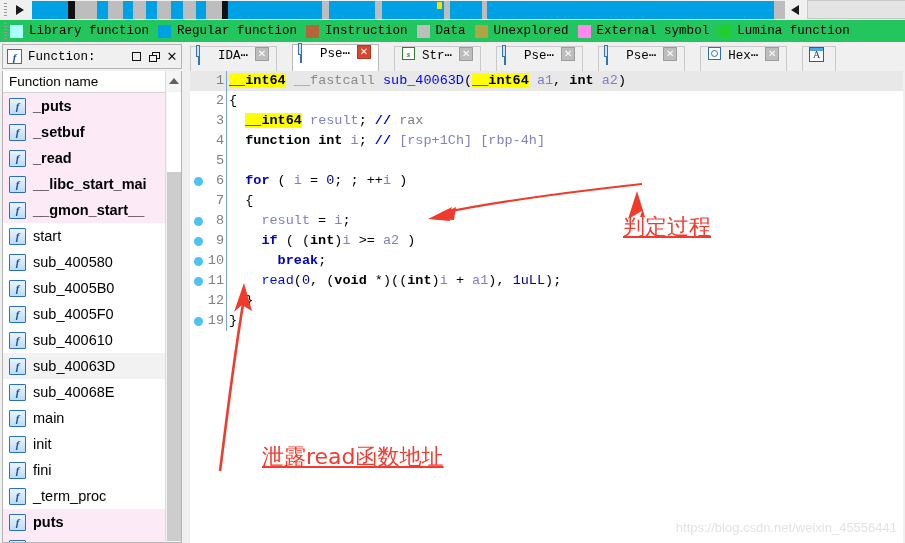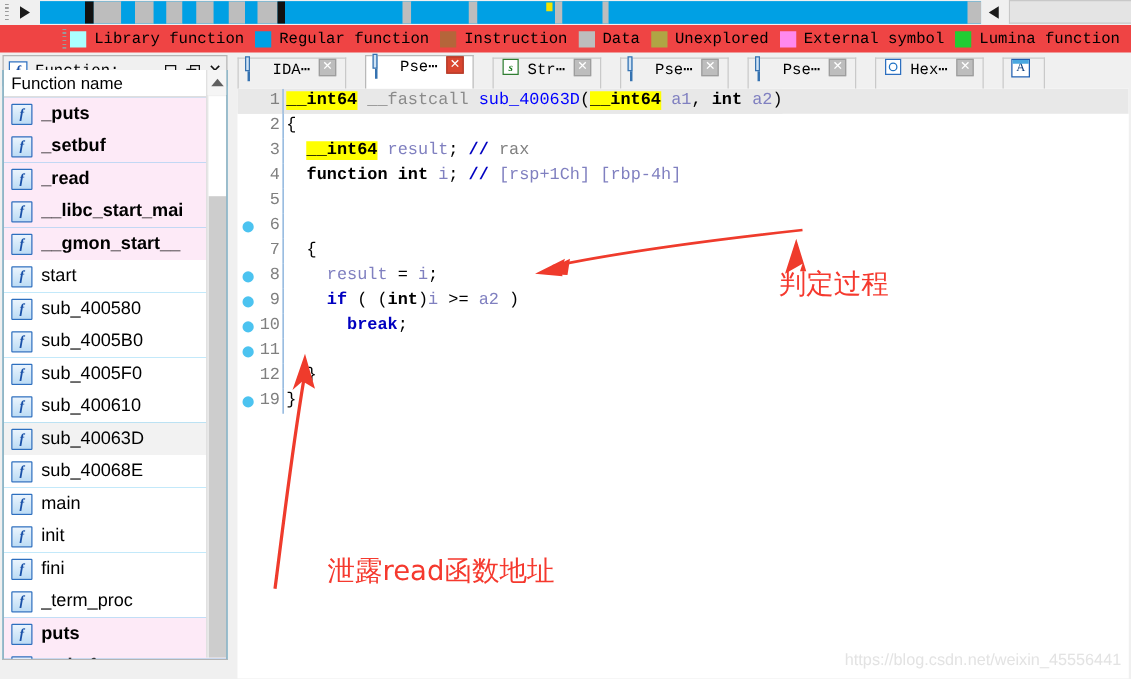--- a/index.html
+++ b/index.html
@@ -62,22 +62,22 @@
     flex: 1 1 auto; height: 19px;
     background: #e4e4e4;
     border: 1px solid #c8c8c8; border-right: none;
     box-sizing: border-box;
   }
 
   
   .legend-row {
     position: absolute; left: 0; top: 20px;
     width: 905px; height: 22px;
-    background: #ef4444;
-    display: flex; align-items: center; justify-content: flex-end;
+    background: #22c55e;
+    display: flex; align-items: center;
   }
   .legend-grip {
     width: 10px; height: 22px;
     display: flex; align-items: center; justify-content: center;
   }
   .legend-grip .dots {
     width: 3px; height: 16px;
     background-image: repeating-linear-gradient(to bottom,#9a9a9a 0 1px, transparent 1px 3px);
   }
   .legend-item { display: flex; align-items: center; margin-right: 9px; white-space: nowrap; }
@@ -223,23 +223,23 @@
     width: 14px; height: 14px; margin-left: 7px; flex: 0 0 auto;
     background: #bdbdbd; border: 1px solid #9d9d9d; box-sizing: border-box;
     display: flex; align-items: center; justify-content: center;
     font-family: "Liberation Sans", sans-serif; font-size: 10px; line-height: 1; color: #ffffff;
   }
   .tab.active .tab-close { background: #d9452f; border-color: #b13a28; }
   .tab.icononly { padding: 0 6px; }
 
   
   .func-panel {
-    position: absolute; left: 2px; top: 56px;
+    position: absolute; left: 2px; top: 71px;
     width: 180px; height: 472px;
-    background: #0ea5e9;
+    background: #a21caf;
     border: 1px solid #b4b4b4;
     border-top: none;
     box-sizing: border-box;
     overflow: hidden;
   }
   .func-header {
     height: 22px;
     background: #ffffff;
     border-bottom: 1px solid #d4d4d4;
     display: flex; align-items: center;
@@ -333,20 +333,21 @@
   .num2 { color: #000080; }
   .grey { color: #8a8a8a; }
 
   
   .anno {
     position: absolute;
     color: #f5392e;
     font-size: 22px;
     white-space: nowrap;
     font-family: "DejaVu Sans", sans-serif;
+    text-decoration: underline;
   }
   .arrow-svg { position: absolute; left: 0; top: 0; pointer-events: none; }
 
   .watermark {
     position: absolute; right: 8px; bottom: 8px;
     color: #e3e3e3; font-size: 13px;
     font-family: "Liberation Sans", sans-serif;
   }
 </style>
 </head>
@@ -579,26 +580,26 @@
     </div>
   </div>
 
   <div class="code-panel">
     <div class="code-lines" id="code-lines">
         <div class="cl cur"><span class="num">1</span><span class="sep"></span><span class="txt"><span class="hl typ">__int64</span> <span class="grey">__fastcall</span> <span class="fn">sub_40063D</span>(<span class="hl typ">__int64</span> <span class="var">a1</span>, <span class="typ">int</span> <span class="var">a2</span>)</span></div>
         <div class="cl"><span class="num">2</span><span class="sep"></span><span class="txt">{</span></div>
         <div class="cl"><span class="num">3</span><span class="sep"></span><span class="txt">  <span class="hl typ">__int64</span> <span class="var">result</span>; <span style="color:#0000c0;font-weight:bold">//</span><span class="cmt"> rax</span></span></div>
         <div class="cl"><span class="num">4</span><span class="sep"></span><span class="txt">  <span class="typ">function</span> <span class="typ">int</span> <span class="var">i</span>; <span style="color:#0000c0;font-weight:bold">//</span><span class="cmt"> <span class="var">[rsp+1Ch]</span> <span class="var">[rbp-4h]</span></span></span></div>
         <div class="cl"><span class="num">5</span><span class="sep"></span><span class="txt"></span></div>
-        <div class="cl"><span class="dot"></span><span class="num">6</span><span class="sep"></span></div>
+        <div class="cl"><span class="dot"></span><span class="num">6</span><span class="sep"></span><span class="txt">  <span class="kw">for</span> ( <span class="var">i</span> = <span class="num2">0</span>; ; ++<span class="var">i</span> )</span></div>
         <div class="cl"><span class="num">7</span><span class="sep"></span><span class="txt">  {</span></div>
         <div class="cl"><span class="dot"></span><span class="num">8</span><span class="sep"></span><span class="txt">    <span class="var">result</span> = <span class="var">i</span>;</span></div>
         <div class="cl"><span class="dot"></span><span class="num">9</span><span class="sep"></span><span class="txt">    <span class="kw">if</span> ( (<span class="typ">int</span>)<span class="var">i</span> &gt;= <span class="var">a2</span> )</span></div>
         <div class="cl"><span class="dot"></span><span class="num">10</span><span class="sep"></span><span class="txt">      <span class="kw">break</span>;</span></div>
-        <div class="cl"><span class="dot"></span><span class="num">11</span><span class="sep"></span></div>
+        <div class="cl"><span class="dot"></span><span class="num">11</span><span class="sep"></span><span class="txt">    <span class="fn">read</span>(<span class="num2">0</span>, (<span class="typ">void</span> *)((<span class="typ">int</span>)<span class="var">i</span> + <span class="var">a1</span>), <span class="num2">1uLL</span>);</span></div>
         <div class="cl"><span class="num">12</span><span class="sep"></span><span class="txt">  }</span></div>
         <div class="cl"><span class="dot"></span><span class="num">19</span><span class="sep"></span><span class="txt">}</span></div>
       </div>
 
     <svg class="arrow-svg" width="713" height="472">
 
       <g>
         <path d="M 438 148 L 452 140 L 450 146 L 455 146 L 447 120 Z" fill="#ef3b2c"></path>
         <path d="M 446 143 L 448 141 Q 460 136 445 117" stroke="none" fill="none"></path>
         <polygon points="238,148 262,136 259,145 260,150" fill="#ef3b2c"></polygon>

